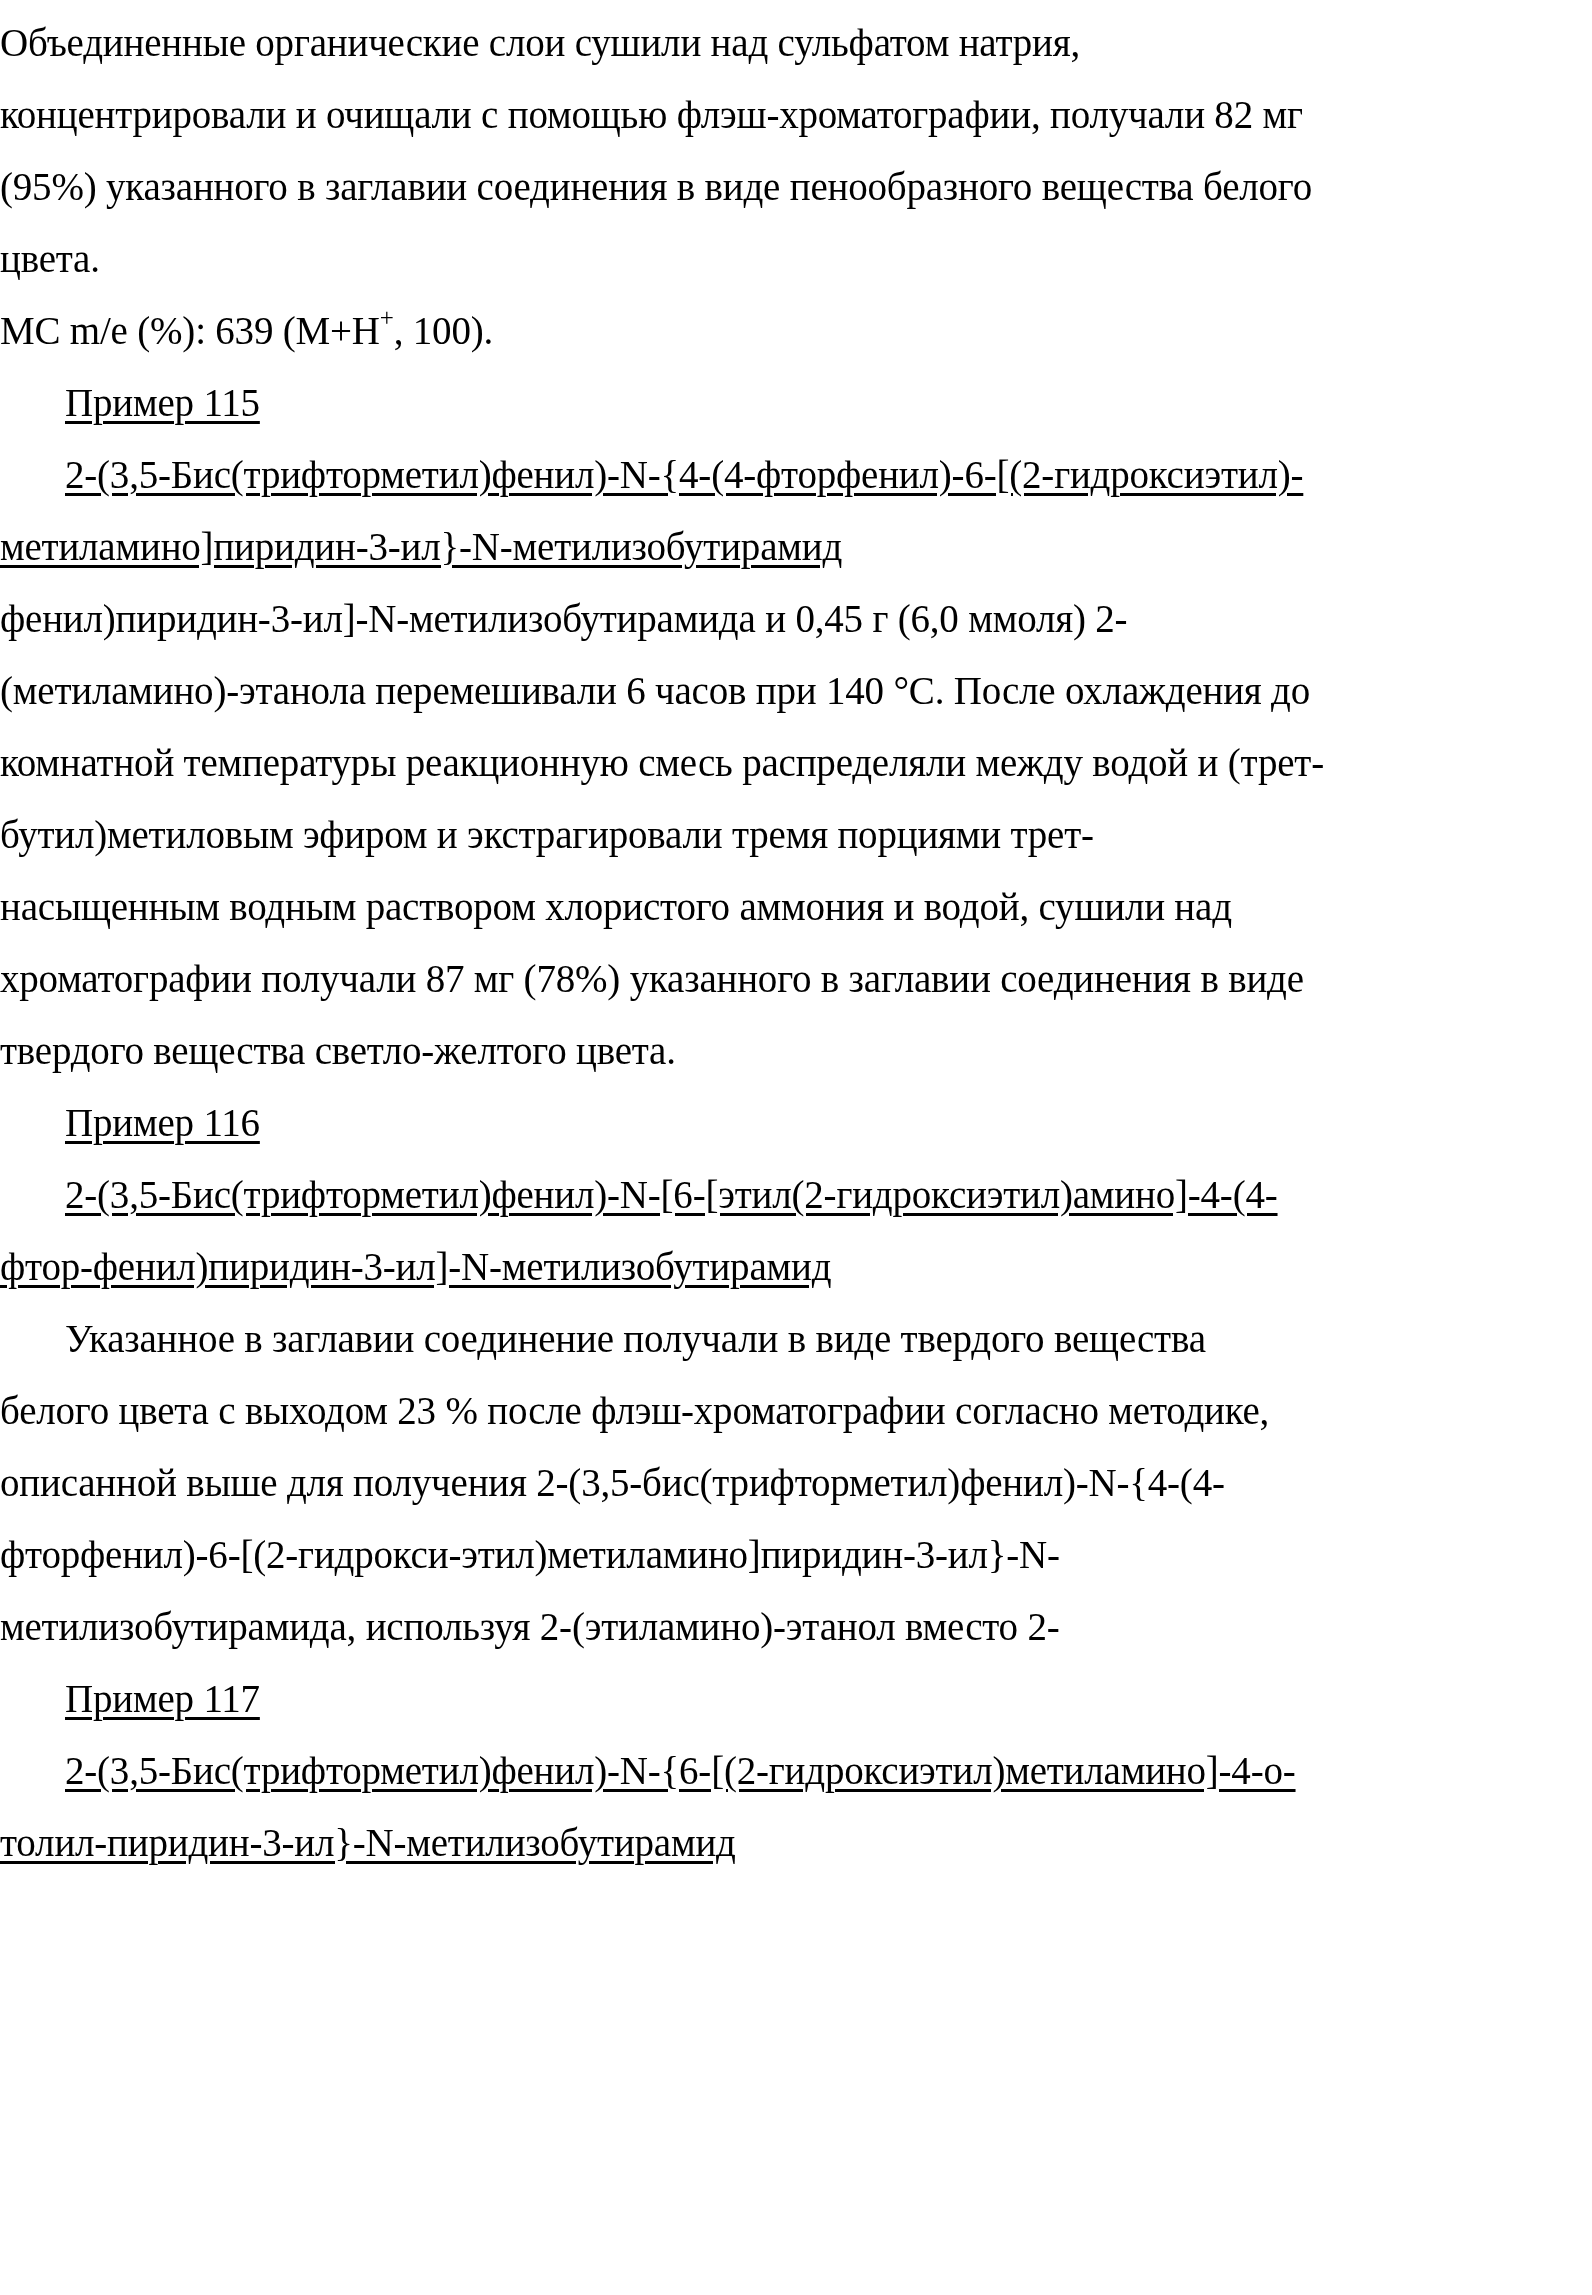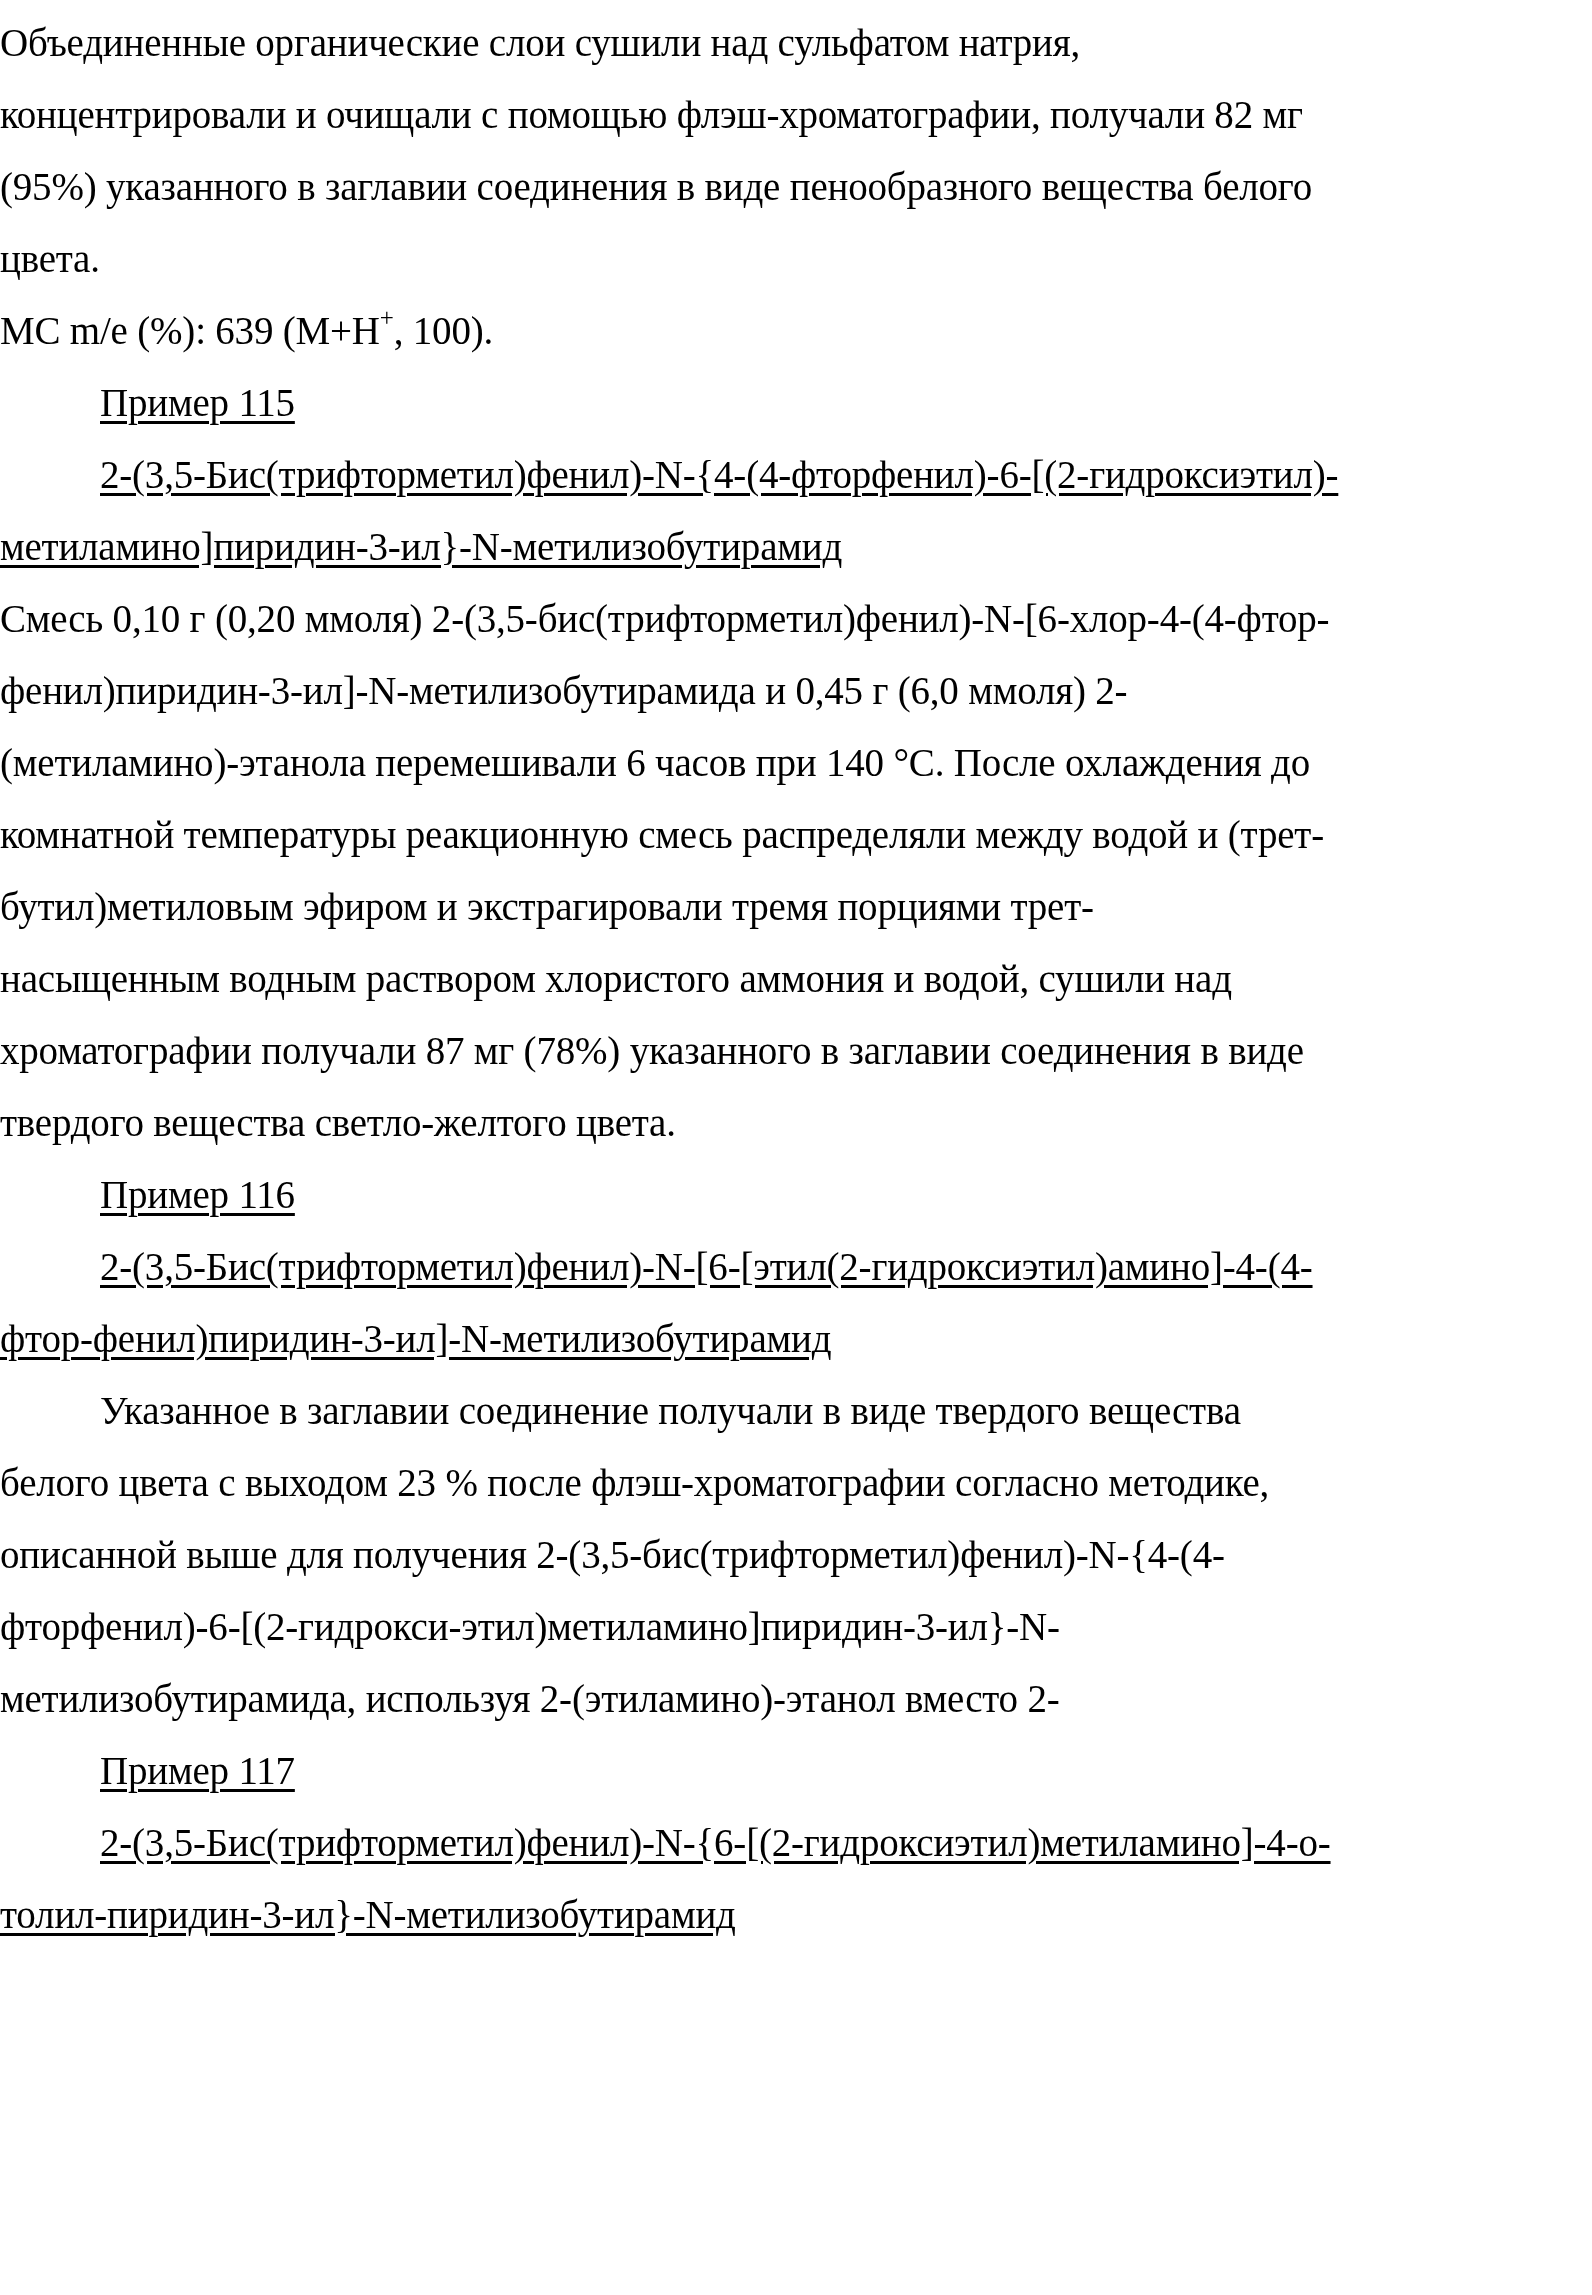--- a/index.html
+++ b/index.html
@@ -4,39 +4,38 @@
 <style>
   html, body { margin: 0; padding: 0; background: #ffffff; }
   body { width: 1593px; height: 2295px; overflow: hidden; position: relative; }
   .page {
     position: absolute; left: 0; top: 6.6px; width: 1593px;
     font-family: "Liberation Serif", "DejaVu Serif", serif;
     font-size: 39px; line-height: 72px; color: #000;
     letter-spacing: -0.2px;
   }
   .line { display: block; white-space: nowrap; height: 72px; }
-  .indent { padding-left: 100px; }
+  .indent { padding-left: 65px; }
   .u { text-decoration: underline; text-underline-offset: 5px; text-decoration-thickness: 2.5px; }
   sup { font-size: 25px; line-height: 0; position: relative; top: -3.3px; }
 </style>
 </head>
 <body>
 
 <div class="page">
 
   <span class="line">Объединенные органические слои сушили над сульфатом натрия,</span>
   <span class="line">концентрировали и очищали с помощью флэш-хроматографии, получали  82 мг</span>
   <span class="line">(95%) указанного в заглавии соединения в виде пенообразного вещества белого</span>
   <span class="line">цвета.</span>
   <span class="line"><span>МС m/e (%): 639 (М+Н</span><sup>+</sup><span>, 100).</span></span>
 
   <span class="line indent"><span class="u">Пример 115</span></span>
   <span class="line indent"><span class="u">2-(3,5-Бис(трифторметил)фенил)-N-{4-(4-фторфенил)-6-[(2-гидроксиэтил)-</span></span>
   <span class="line"><span class="u">метиламино]пиридин-3-ил}-N-метилизобутирамид</span></span>
-  <span class="line">Смесь 0,10 г (0,20 ммоля) 2-(3,5-бис(трифторметил)фенил)-N-[6-хлор-4-(4-фтор-</span>
   <span class="line">фенил)пиридин-3-ил]-N-метилизобутирамида и 0,45 г (6,0 ммоля) 2-</span>
   <span class="line">(метиламино)-этанола перемешивали 6 часов при 140 °С. После охлаждения до</span>
   <span class="line">комнатной температуры реакционную смесь распределяли между водой и (трет-</span>
   <span class="line">бутил)метиловым эфиром и экстрагировали тремя порциями трет-</span>
   <span class="line">насыщенным водным раствором хлористого аммония и водой, сушили над</span>
   <span class="line">хроматографии получали 87 мг (78%) указанного в заглавии соединения в виде</span>
   <span class="line">твердого вещества светло-желтого цвета.</span>
 
   <span class="line indent"><span class="u">Пример 116</span></span>
   <span class="line indent"><span class="u">2-(3,5-Бис(трифторметил)фенил)-N-[6-[этил(2-гидроксиэтил)амино]-4-(4-</span></span>

